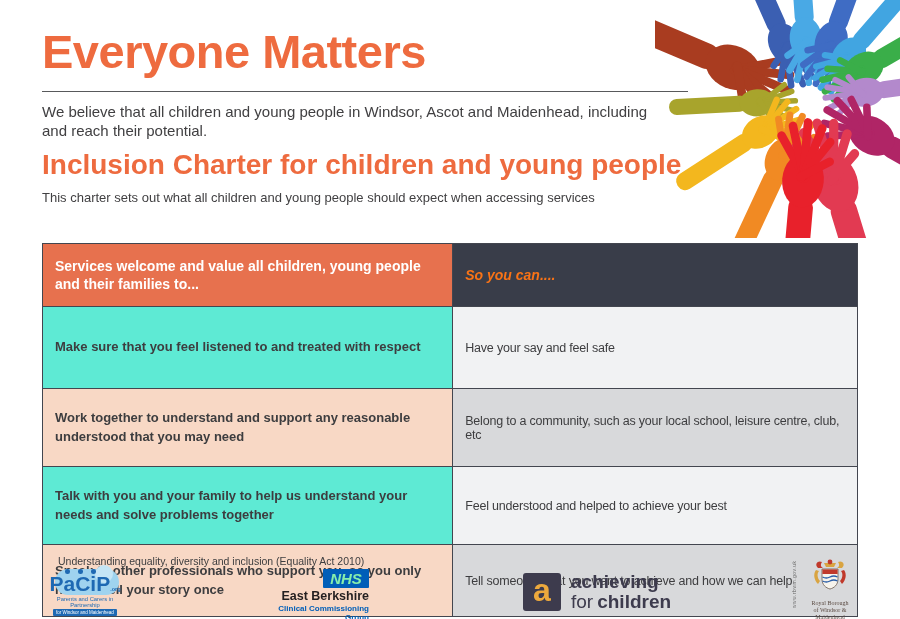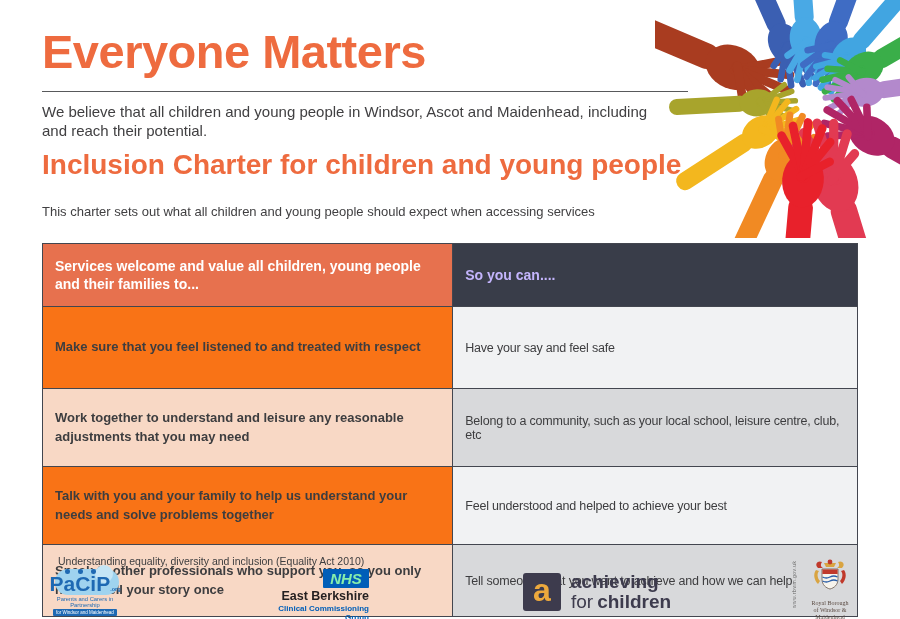--- a/index.html
+++ b/index.html
@@ -5,34 +5,34 @@
   html,body{margin:0;padding:0;background:#fff;}
   .poster{position:relative;width:900px;height:619px;background:#fff;overflow:hidden;
           font-family:"Liberation Sans",sans-serif;color:#3f3f41;}
 
   
   .content{position:absolute;left:42px;top:26px;width:700px;z-index:2;}
   .title{font-size:47px;font-weight:bold;color:#ee6b3f;letter-spacing:-0.5px;line-height:1.1;margin:0;}
   .rule{width:646px;height:1px;background:#58595b;margin:13px 0 11px 0;}
   .intro{font-size:15px;line-height:1.26;color:#414042;white-space:nowrap;}
   .subtitle{font-size:28px;font-weight:bold;color:#ee6b3f;margin-top:9px;white-space:nowrap;}
-  .charter-note{font-size:13px;color:#414042;margin-top:23px;}
+  .charter-note{font-size:13px;color:#414042;margin-top:9px;}
 
   
   .hands{position:absolute;top:0;right:0;z-index:1;}
 
   
   table.charter{position:absolute;left:42px;top:243px;width:816px;border-collapse:collapse;z-index:2;}
   table.charter th,table.charter td{border:1px solid #43464f;text-align:left;vertical-align:middle;
       padding:6px 12px;}
   th.col-services{background:#e7714e;color:#fff;font-size:14px;font-weight:bold;width:410px;height:50px;line-height:1.3;}
-  th.col-soyoucan{background:#393d49;color:#c4b5fd;font-size:14px;font-weight:bold;width:406px;}
+  th.col-soyoucan{background:#393d49;color:#f97316;font-size:14px;font-weight:bold;width:406px;font-style:italic;}
   td.service{font-weight:bold;font-size:13px;line-height:1.4;color:#3d3d3f;}
   td.outcome{font-size:12.5px;letter-spacing:-0.2px;color:#3d3d3f;}
-  tr.row-a td.service{background:#f97316;}
+  tr.row-a td.service{background:#5eead4;}
   tr.row-a td.outcome{background:#f1f2f3;}
   tr.row-b td.service{background:#f8d8c5;}
   tr.row-b td.outcome{background:#d8d9db;}
   tr.r1 td{height:69px;} tr.r2 td{height:65px;} tr.r3 td{height:65px;} tr.r4 td{height:59px;}
 
   .footnote{position:absolute;left:58px;top:555px;font-size:10.5px;color:#3d3d3f;z-index:2;}
 
   
   .logo-pacip{position:absolute;left:43px;top:573px;width:84px;text-align:center;z-index:2;}
   .pacip-word{position:relative;font-size:21px;font-weight:bold;color:#1e69b3;line-height:1;display:inline-block;}
@@ -115,21 +115,21 @@
     <tbody>
         <tr>
       <th class="col-services">Services welcome and value all children, young people and their families to...</th>
       <th class="col-soyoucan">So you can....</th>
     </tr>
     <tr class="row-a r1">
       <td class="service">Make sure that you feel listened to and treated with respect</td>
       <td class="outcome">Have your say and feel safe</td>
     </tr>
     <tr class="row-b r2">
-      <td class="service">Work together to understand and leisure any reasonable adjustments that you may need</td>
+      <td class="service">Work together to understand and support any reasonable understood that you may need</td>
       <td class="outcome">Belong to a community, such as your local school, leisure centre, club, etc</td>
     </tr>
     <tr class="row-a r3">
       <td class="service">Talk with you and your family to help us understand your needs and solve problems together</td>
       <td class="outcome">Feel understood and helped to achieve your best</td>
     </tr>
     <tr class="row-b r4">
       <td class="service">Speak to other professionals who support you, so you only have to tell your story once</td>
       <td class="outcome">Tell someone what you want to achieve and how we can help</td>
     </tr>

